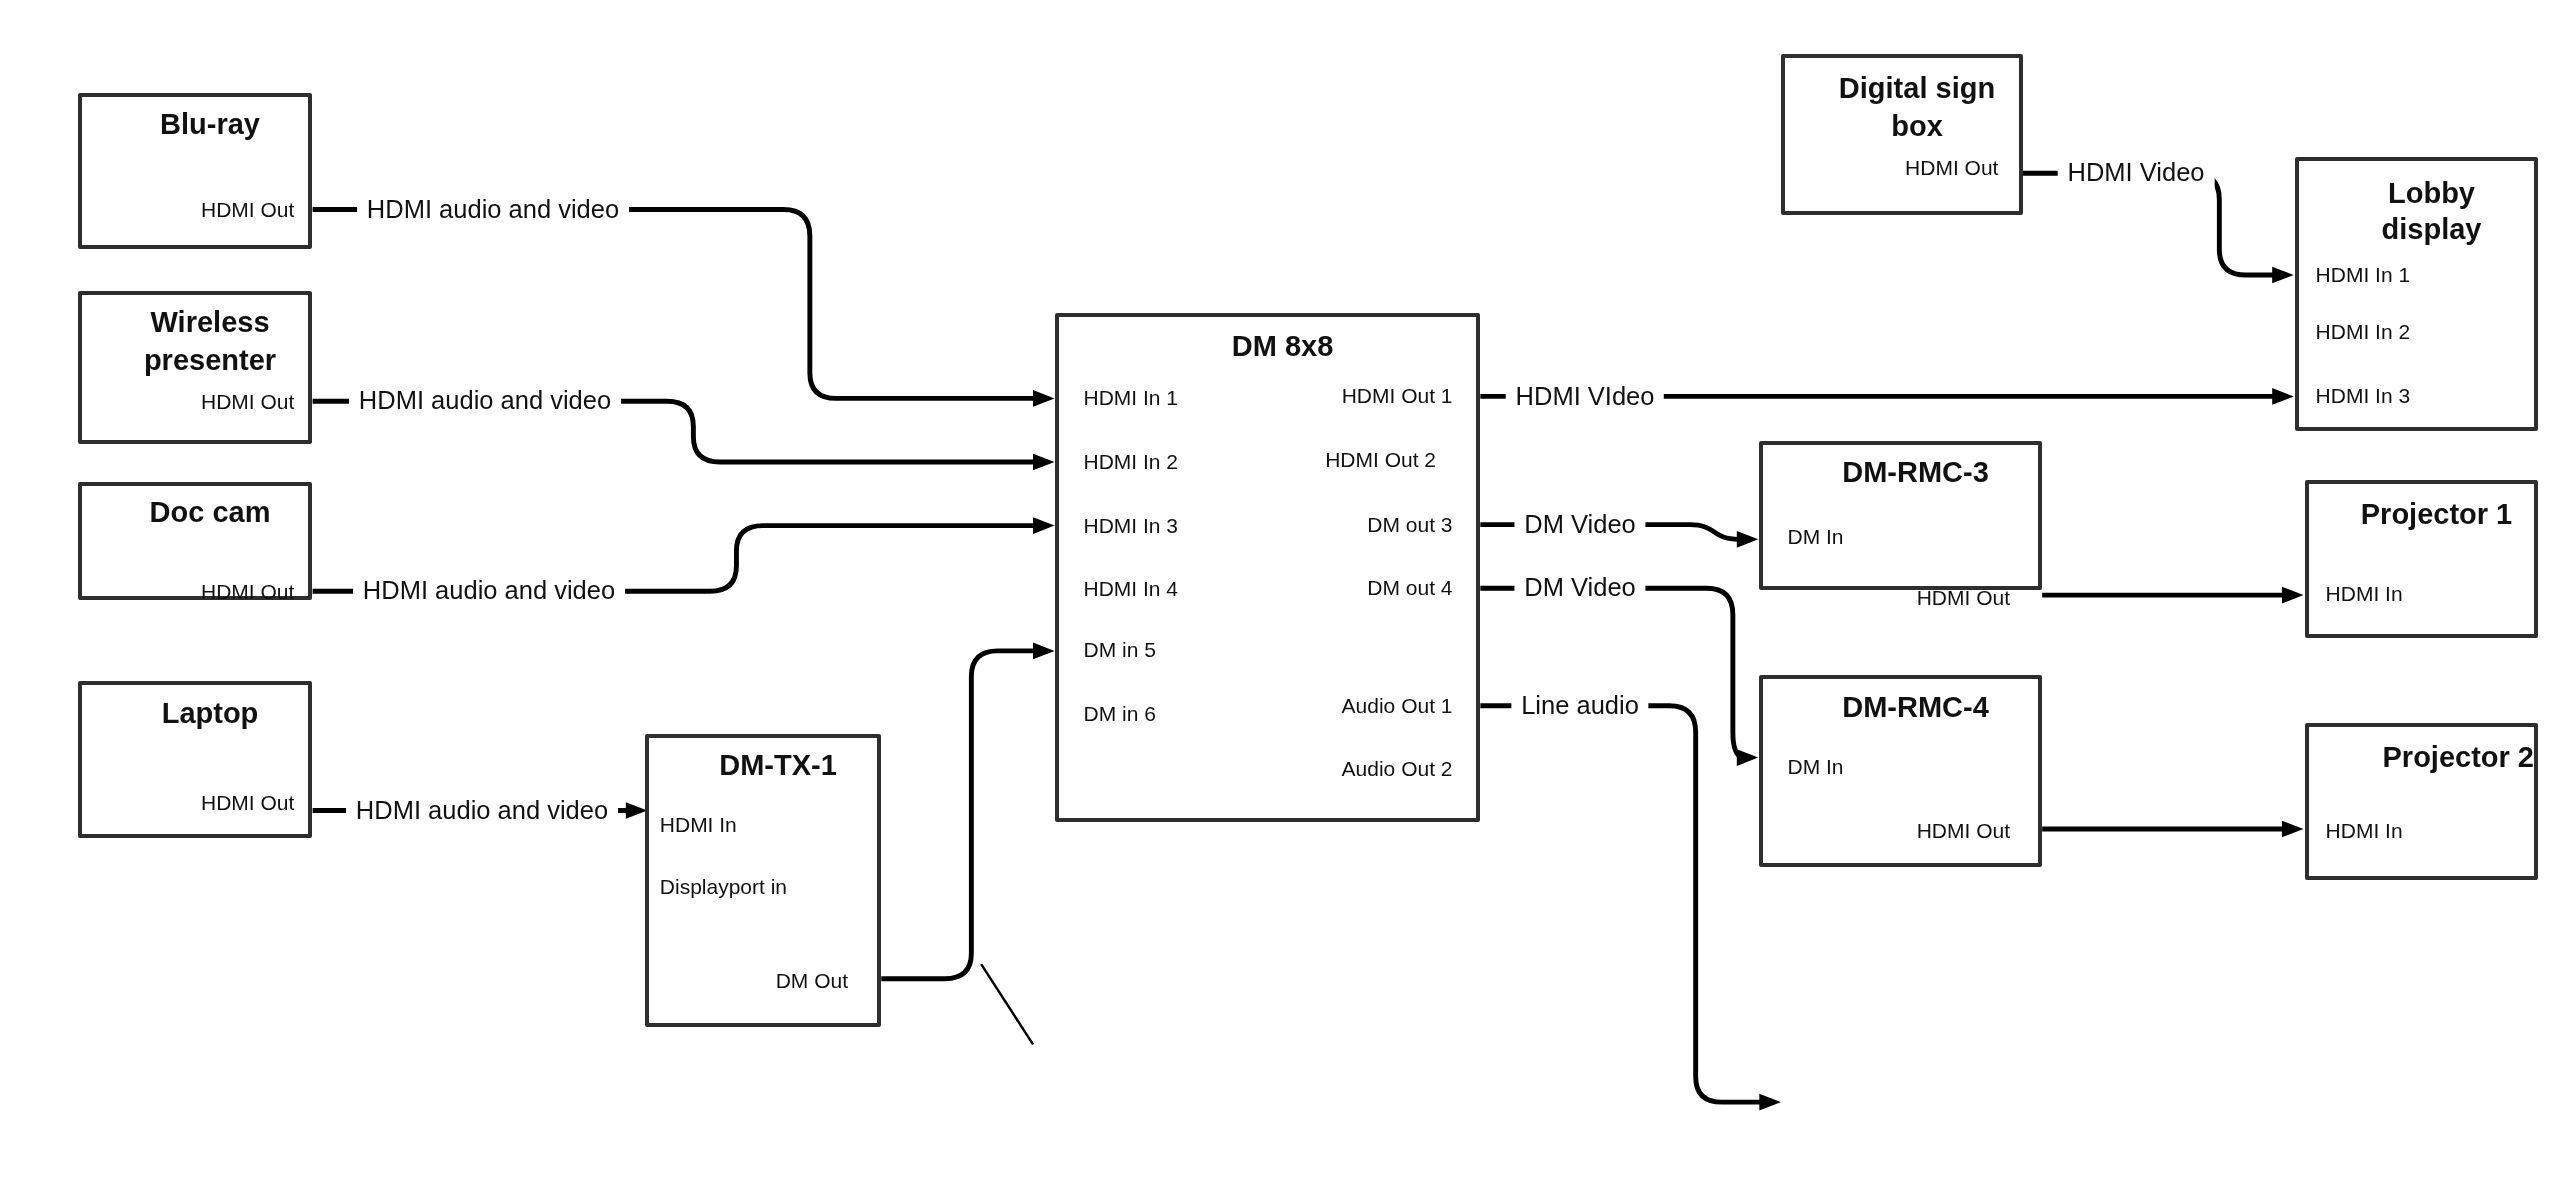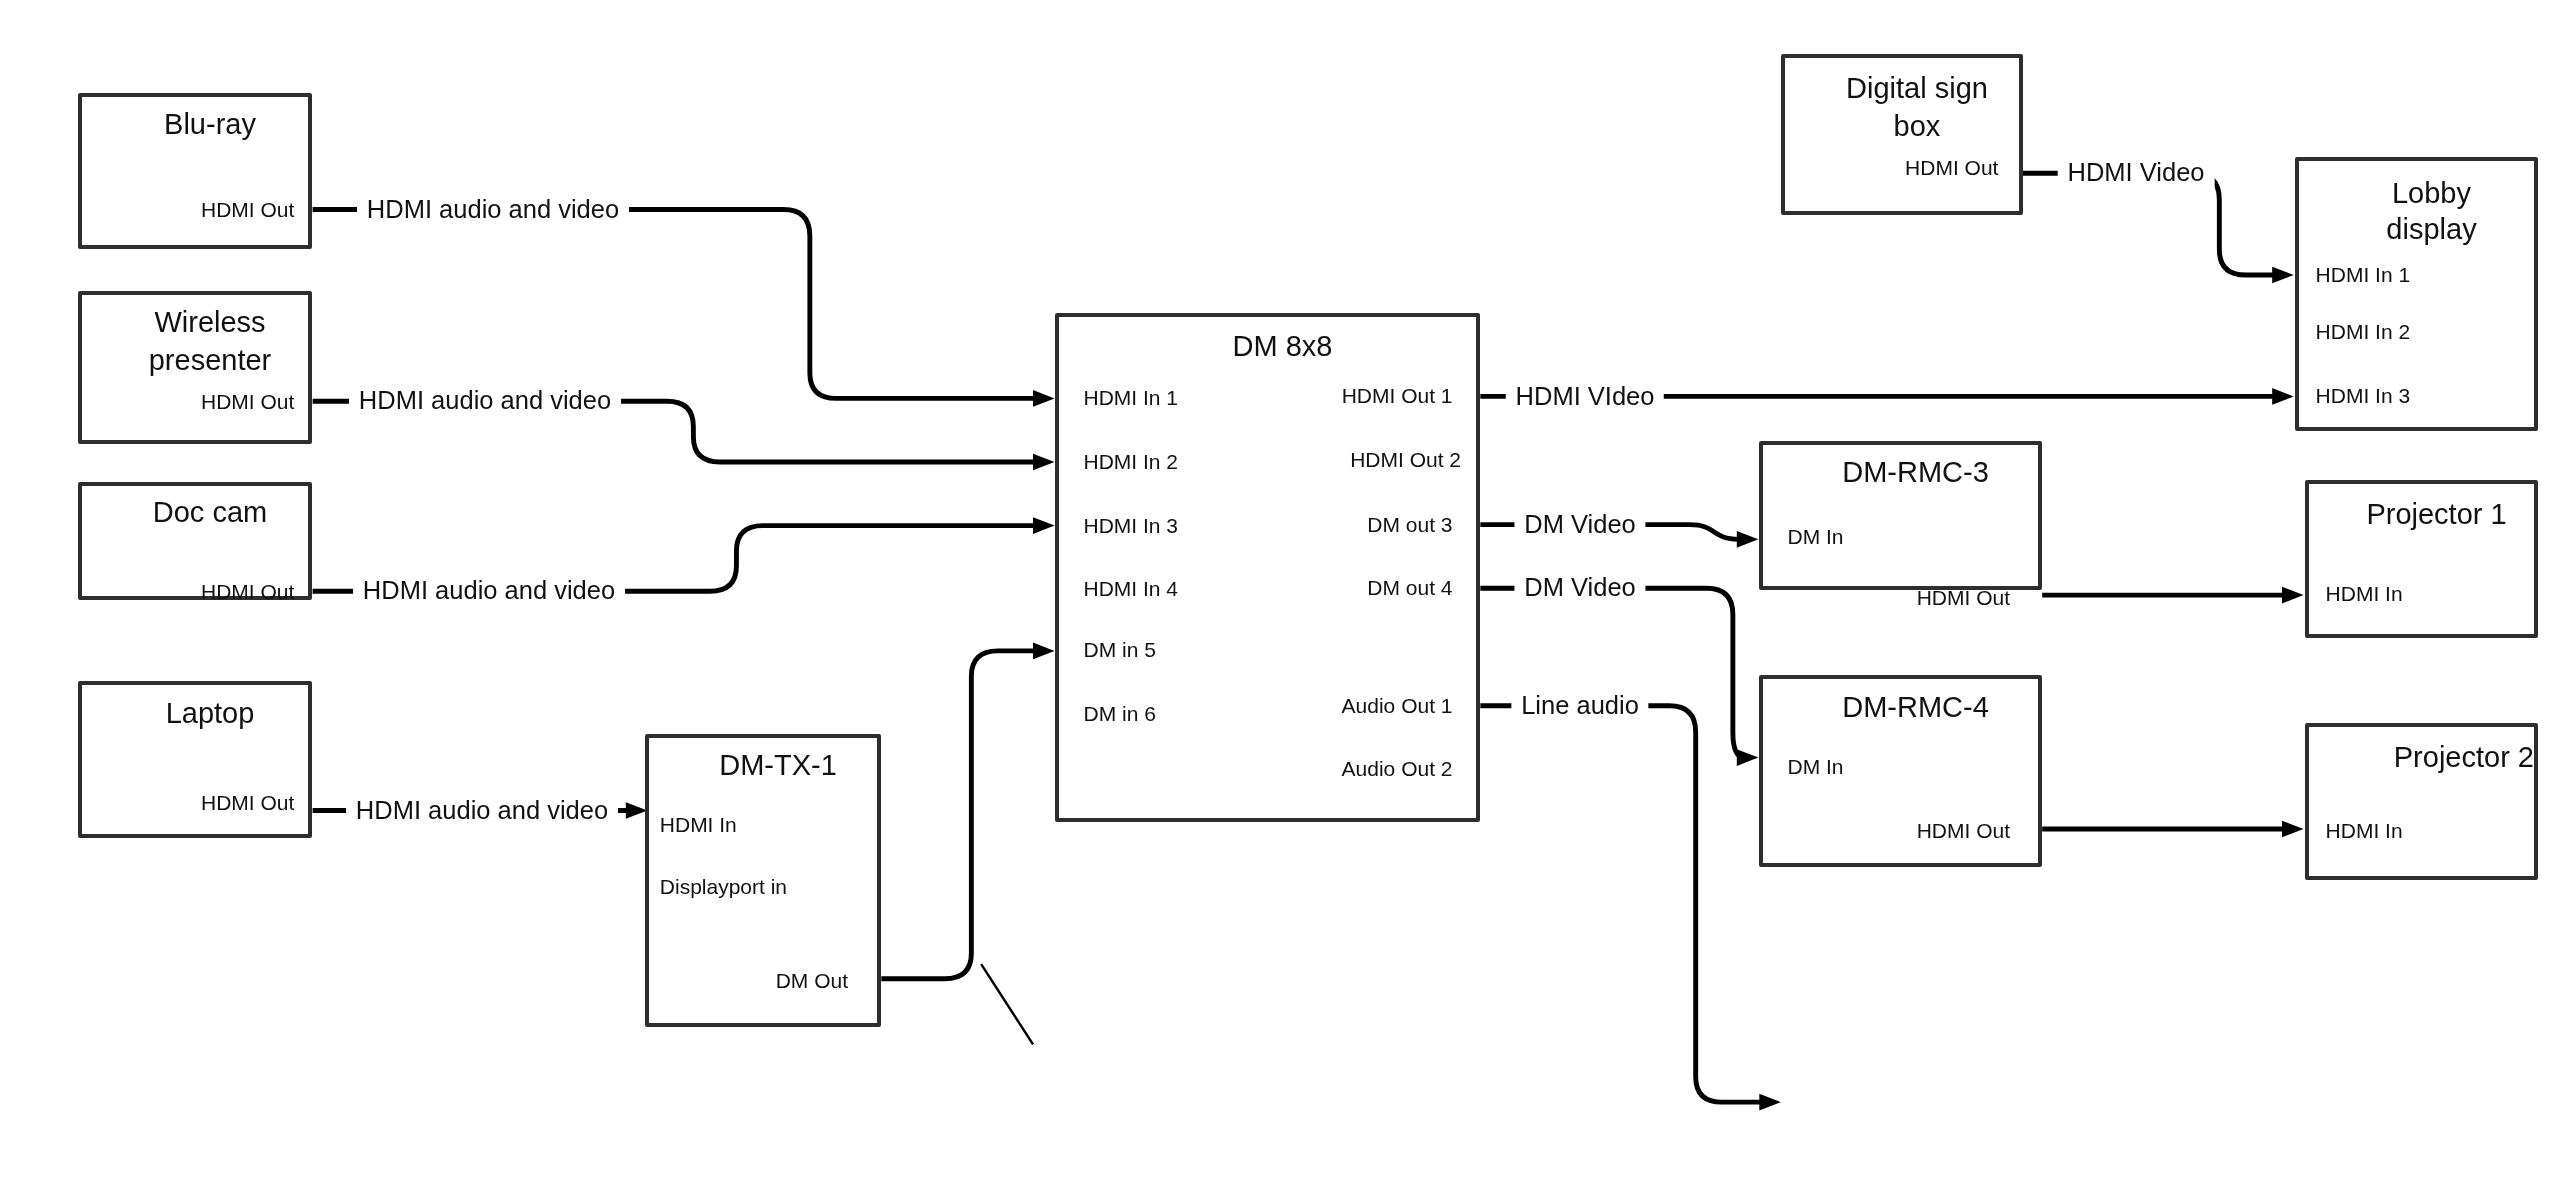--- a/index.html
+++ b/index.html
@@ -15,21 +15,21 @@
   .node{
     position:absolute;
     border:4.9px solid #2e2e2e;
     background:#ffffff;
     box-sizing:border-box;
     border-radius:2px;
   }
   .node .t{
     position:absolute;left:0;right:0;
     text-align:center;
-    font-weight:normal;
+    font-weight:bold;
     font-size:29px;
     line-height:1;
     transform:translateY(-50%);
     white-space:nowrap;
     padding-left:30px;
   }
   .node .p{
     position:absolute;
     font-size:21px;
     line-height:1;
@@ -130,21 +130,21 @@
 
   <div class="node" style="left:1055px;top:313px;width:425px;height:509px;">
     <div class="t" style="top:29px;">DM 8x8</div>
     <div class="p" style="top:80px;left:24.5px;">HDMI In 1</div>
     <div class="p" style="top:144px;left:24.5px;">HDMI In 2</div>
     <div class="p" style="top:208px;left:24.5px;">HDMI In 3</div>
     <div class="p" style="top:271px;left:24.5px;">HDMI In 4</div>
     <div class="p" style="top:332px;left:24.5px;">DM in 5</div>
     <div class="p" style="top:396px;left:24.5px;">DM in 6</div>
     <div class="p pr" style="top:78px;right:23.5px;">HDMI Out 1</div>
-    <div class="p pr" style="top:142px;right:15px;text-align:center;">HDMI Out 2</div>
+    <div class="p pr" style="top:142px;right:40px;text-align:center;">HDMI Out 2</div>
     <div class="p pr" style="top:207px;right:23.5px;">DM out 3</div>
     <div class="p pr" style="top:270px;right:23.5px;">DM out 4</div>
     <div class="p pr" style="top:388px;right:23.5px;">Audio Out 1</div>
     <div class="p pr" style="top:451px;right:23.5px;">Audio Out 2</div>
   </div>
 
   <div class="node" style="left:1781px;top:54px;width:242px;height:161px;">
     <div class="t" style="top:30px;">Digital sign</div>
     <div class="t" style="top:68px;">box</div>
     <div class="p pr" style="top:109px;right:20.6px;">HDMI Out</div>

